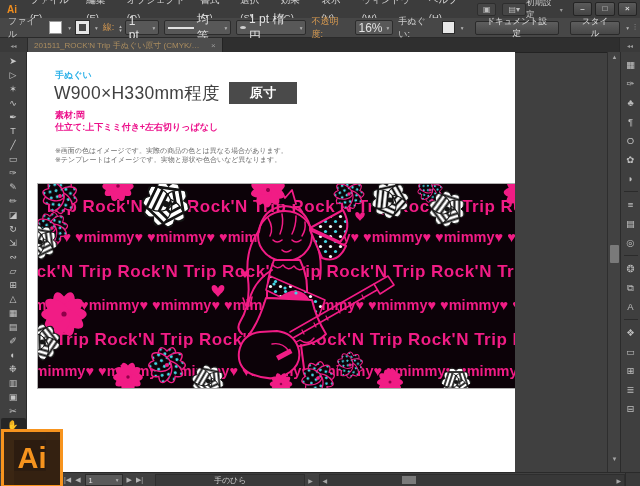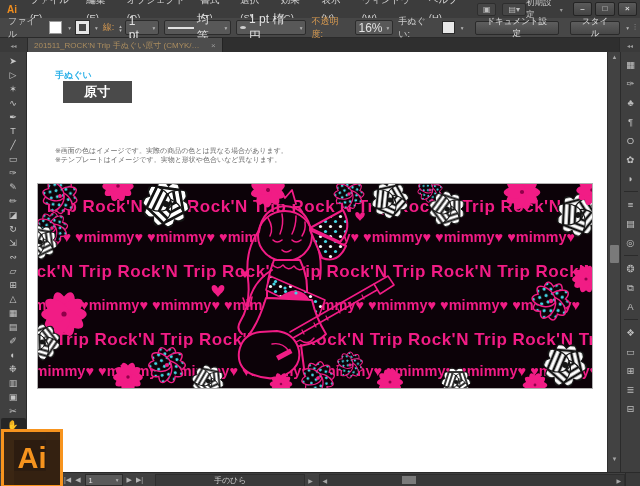--- a/index.html
+++ b/index.html
@@ -56,21 +56,21 @@
   .dock-header{width:20px;background:#3a3a3a;border-left:1px solid #2a2a2a;color:#9a9a9a;
                font-size:6px;display:flex;align-items:center;justify-content:center;}
   
   .toolbar{position:absolute;left:0;top:52px;width:27px;height:420px;background:#404040;
            border-right:1px solid #2b2b2b;display:flex;flex-direction:column;align-items:center;
            padding-top:2px;box-sizing:border-box;}
   .tool{width:25px;height:14px;display:flex;align-items:center;justify-content:center;
         font-size:9px;color:#c6c6c6;}
   .tool.active{background:#262626;border-radius:2px;color:#fff;}
   
-  .canvas{position:absolute;left:27px;top:52px;width:580px;height:420px;background:#ffffff;
+  .canvas{position:absolute;left:27px;top:52px;width:488px;height:420px;background:#ffffff;
           overflow:hidden;}
   .cv-label{position:absolute;left:28px;top:17px;font-size:9px;font-weight:bold;color:#2bb0e8;}
   .cv-size{position:absolute;left:27px;top:29px;font-size:17.5px;color:#404040;
            letter-spacing:0.3px;display:flex;align-items:center;}
   .cv-badge{display:inline-block;background:#4a4a4a;color:#fff;font-weight:bold;font-size:13px;
             padding:2px 21px;margin-left:9px;}
   .cv-specs{position:absolute;left:28px;top:58px;font-size:9px;font-weight:bold;color:#ec0f8a;
             line-height:11.5px;}
   .cv-notes{position:absolute;left:28px;top:95px;font-size:7px;color:#6b6b6b;line-height:8.5px;}
   .banner-wrap{position:absolute;left:10px;top:131px;width:554px;height:204px;
@@ -223,23 +223,26 @@
       <div class="tool">▥</div>
       <div class="tool">▣</div>
       <div class="tool">✂</div>
       <div class="tool active">✋</div>
       <div class="tool">◎</div>
     </div>
 
   <div class="canvas">
     <div class="cv-label">手ぬぐい</div>
     <div class="cv-size">
+      <span>W900×H330mm程度</span>
       <span class="cv-badge">原寸</span>
     </div>
     <div class="cv-specs" id="cv-specs">
+        <div>素材:岡</div>
+        <div>仕立て:上下ミミ付き+左右切りっぱなし</div>
       </div>
     <div class="cv-notes" id="cv-notes">
         <div>※画面の色はイメージです。実際の商品の色とは異なる場合があります。</div>
         <div>※テンプレートはイメージです。実物と形状や色合いなど異なります。</div>
       </div>
 
     <div class="banner-wrap">
       <svg id="banner" width="554" height="204" viewBox="0 0 554 204">
         <defs>
           <pattern id="pat-stripe" width="8" height="7" patternUnits="userSpaceOnUse">

